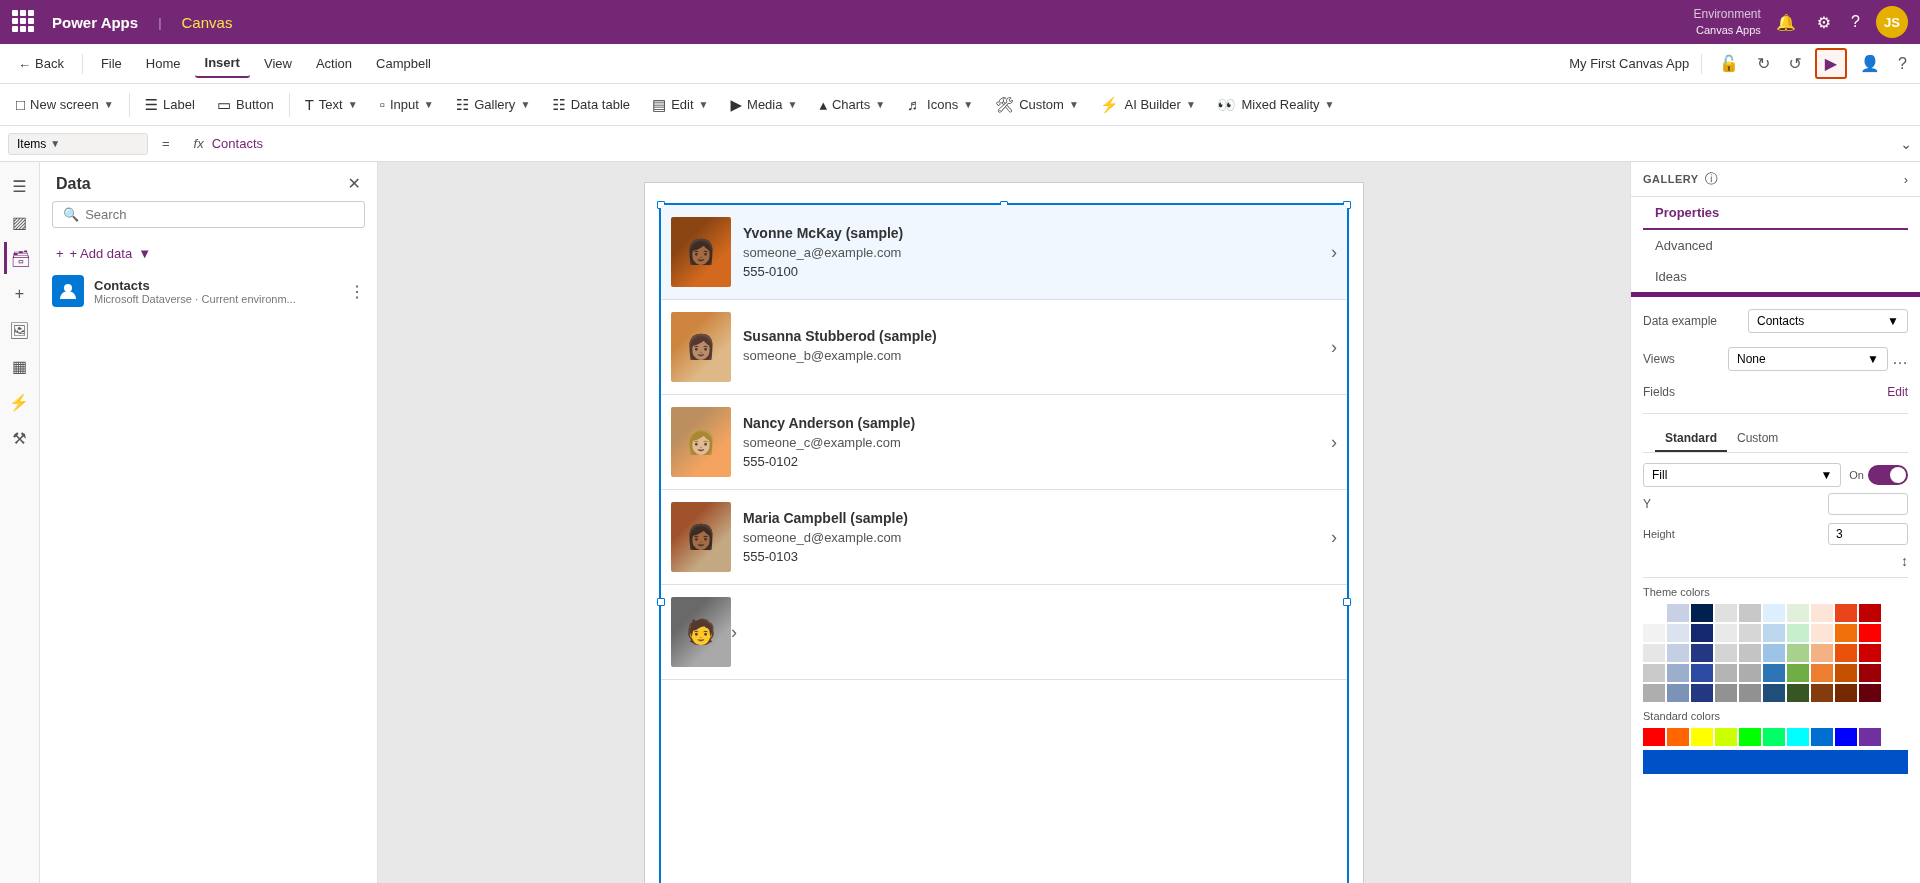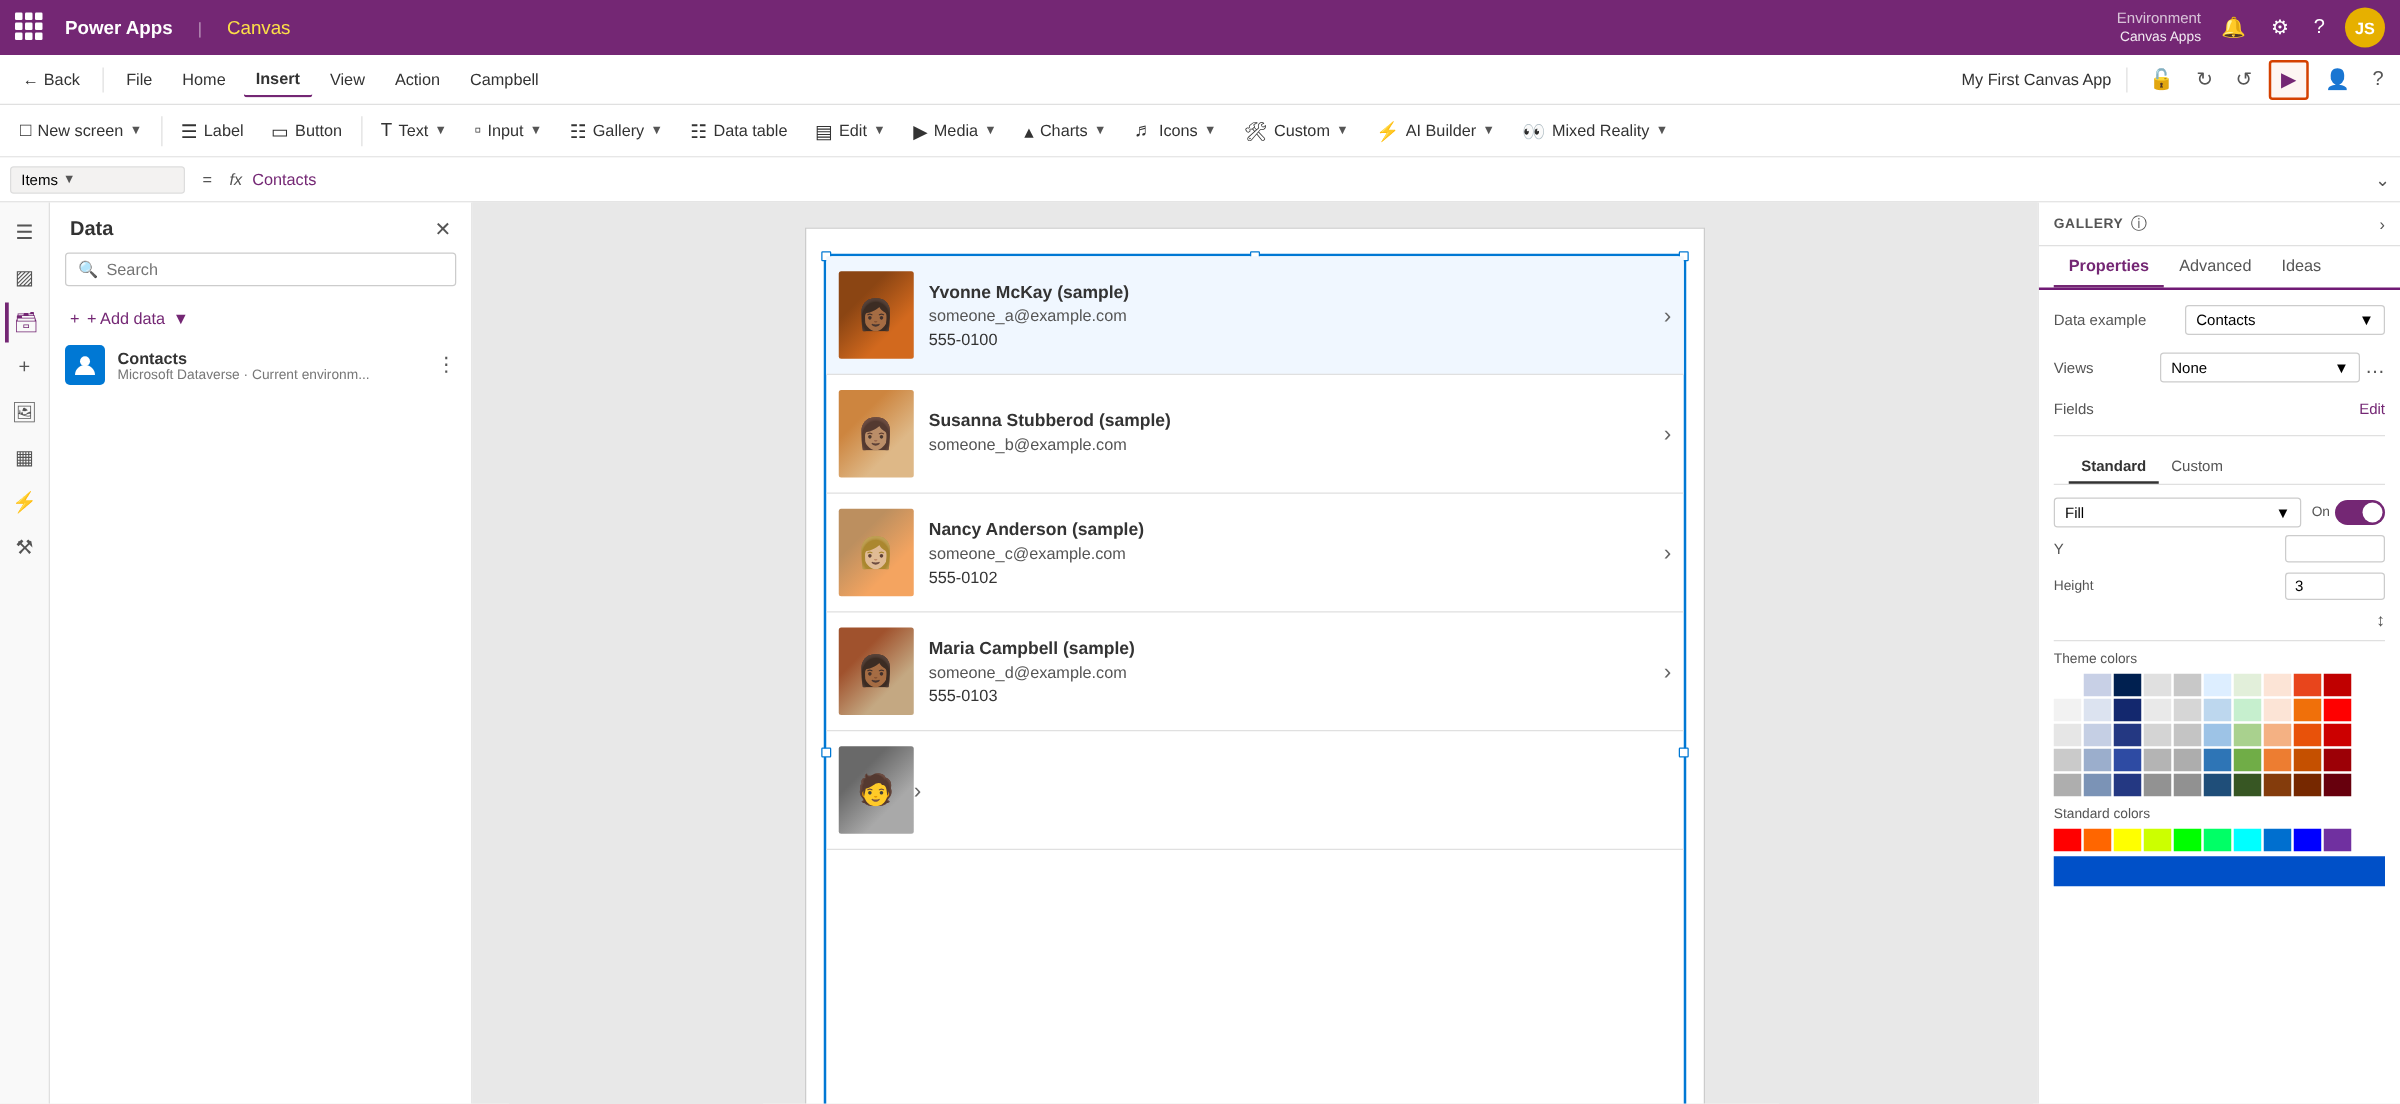--- a/index.html
+++ b/index.html
@@ -67,21 +67,21 @@
       height: 36px;
       background: white;
       border-bottom: 1px solid #ddd;
       display: flex;
       align-items: center;
       padding: 0 8px;
       gap: 8px;
     }
     .formula-dropdown { display: flex; align-items: center; gap: 4px; background: #f3f2f1; border: 1px solid #ddd; border-radius: 3px; padding: 3px 8px; min-width: 140px; cursor: pointer; font-size: 12px; }
     .formula-eq { font-size: 13px; color: #555; padding: 0 6px; }
-    .formula-fx { font-style: italic; font-size: 13px; color: #555; }
+    .formula-fx { font-style: italic; font-size: 13px; color: #555; margin-left: 10px; }
     .formula-input { flex: 1; border: none; background: transparent; font-size: 13px; color: #742774; outline: none; }
     .formula-expand { margin-left: auto; font-size: 14px; cursor: pointer; color: #555; }
 
     
     .main-layout { display: flex; height: calc(883px - 44px - 40px - 42px - 36px); }
 
     
     .left-sidebar {
       width: 40px;
       background: #f9f9f9;
@@ -174,21 +174,21 @@
       border-left: 1px solid #e0e0e0;
       display: flex;
       flex-direction: column;
       overflow: hidden;
     }
     .rp-header { display: flex; align-items: center; justify-content: space-between; padding: 8px 12px; border-bottom: 1px solid #e0e0e0; }
     .rp-title-row { display: flex; align-items: center; gap: 6px; }
     .rp-section-label { font-size: 11px; font-weight: 600; color: #555; text-transform: uppercase; letter-spacing: 0.5px; }
     .rp-expand { cursor: pointer; color: #555; }
     .rp-name { font-size: 15px; font-weight: 600; padding: 8px 12px 4px; color: #333; }
-    .rp-tabs { display: flex; border-bottom: 2px solid #701a75; padding: 0 12px; }
+    .rp-tabs { display: flex; border-bottom: 5px solid #701a75; padding: 0 12px; flex-direction: column; }
     .rp-tab { padding: 8px 12px; cursor: pointer; font-size: 13px; color: #555; }
     .rp-tab.active { color: #742774; border-bottom: 2px solid #742774; font-weight: 600; }
     .rp-body { padding: 12px; overflow-y: auto; flex: 1; }
     .rp-row { display: flex; align-items: center; justify-content: space-between; margin-bottom: 14px; }
     .rp-label { font-size: 12px; color: #555; }
     .rp-dropdown { display: flex; align-items: center; gap: 4px; border: 1px solid #ccc; border-radius: 3px; padding: 4px 8px; font-size: 12px; cursor: pointer; background: white; min-width: 120px; justify-content: space-between; }
     .rp-dropdown-wide { min-width: 160px; }
     .rp-edit { color: #742774; cursor: pointer; font-size: 12px; text-decoration: none; }
     .section-divider { height: 1px; background: #e0e0e0; margin: 8px 0; }
     .rp-sub-tabs { display: flex; gap: 0; border-bottom: 1px solid #e0e0e0; padding: 4px 12px 0; }

